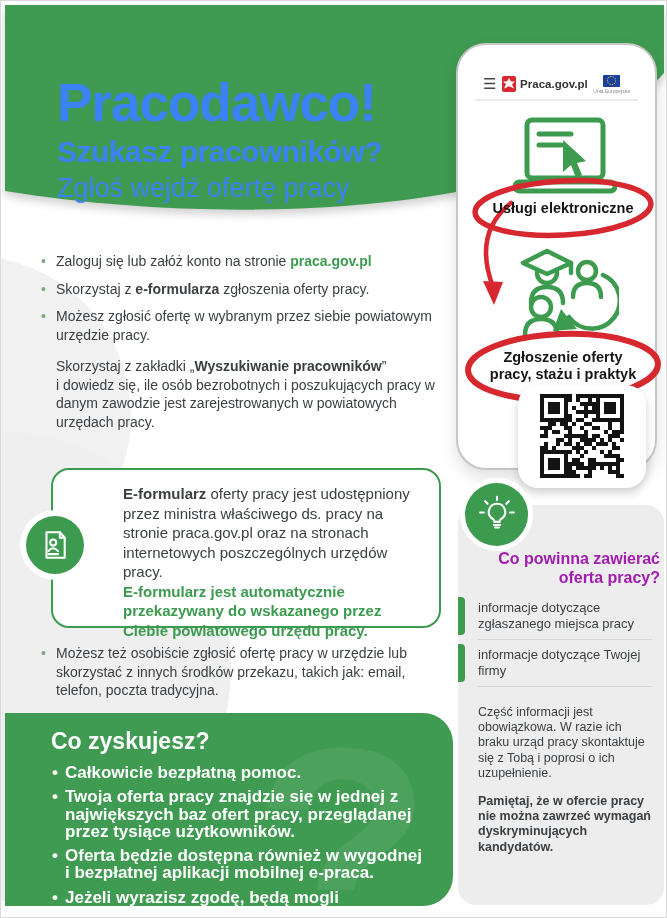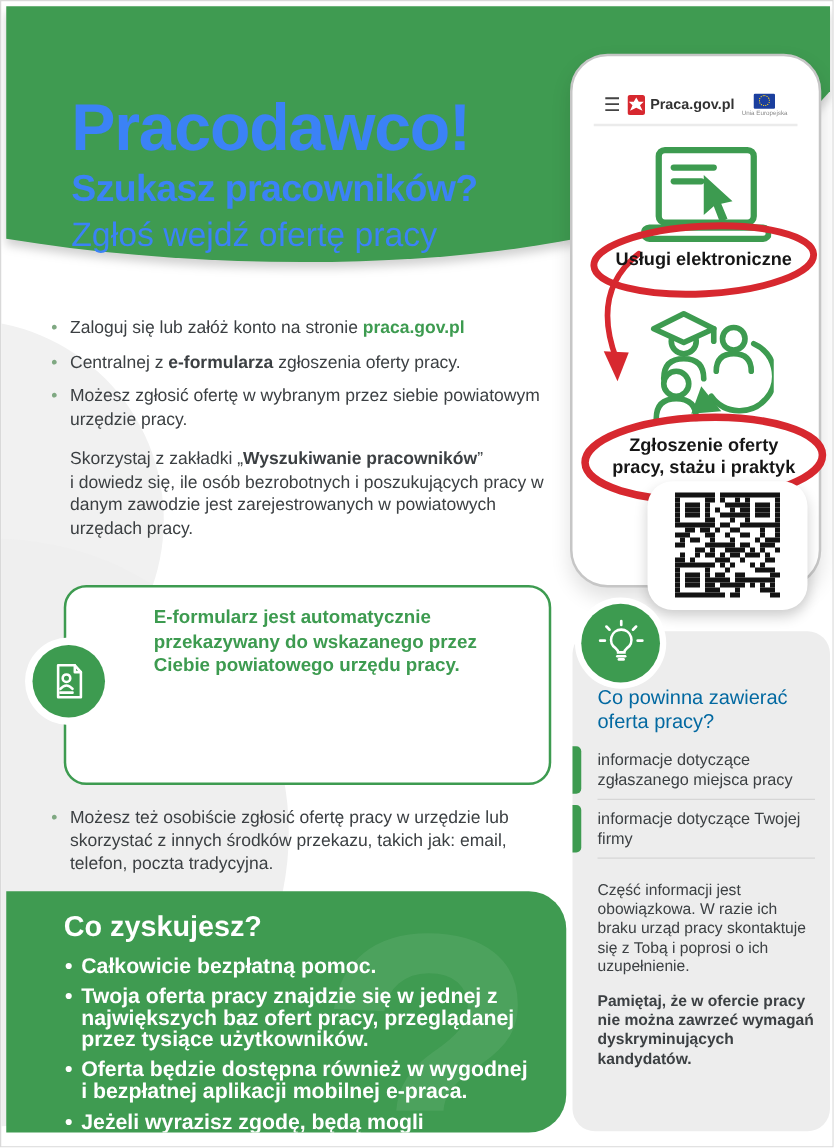--- a/index.html
+++ b/index.html
@@ -53,21 +53,21 @@
   .icon-layer{z-index:4;}
   .qr-box{left:517px;top:384px;width:128px;height:103px;background:#fff;border-radius:20px;z-index:5;
           box-shadow:0 5px 10px rgba(0,0,0,.18);}
   .qr-grid{position:absolute;left:22px;top:9px;width:84px;height:84px;}
   .qr-grid i{position:absolute;width:4px;height:4px;background:#131313;}
   .bulb-circle{left:464px;top:482px;width:63px;height:63px;border-radius:50%;background:#3d9b50;z-index:5;
                display:flex;align-items:center;justify-content:center;box-shadow:0 0 0 5px #fff;}
   
   .panel{left:457px;top:504px;width:206px;height:400px;z-index:3;background:#ededed;border-radius:18px;
          box-sizing:border-box;padding:44px 12px 0 20px;}
-  .panel h3{margin:0 0 6px;width:182px;font-size:16px;line-height:19px;color:#0369a1;font-weight:normal;}
+  .panel h3{margin:0 0 6px;width:182px;font-size:16px;line-height:19px;color:#a21caf;font-weight:bold;text-align:right;}
   .panel-item{position:relative;font-size:13px;line-height:15.5px;padding:7px 0 8px;}
   .panel-item.sep{border-bottom:1px solid #d6d6d6;}
   .panel-bar{position:absolute;left:-20px;top:4px;bottom:4px;width:7px;background:#3d9b50;border-radius:0 4px 4px 0;}
   .panel-note{font-size:12.5px;line-height:15.2px;margin-top:18px;}
   .panel-note.bold{font-weight:bold;margin-top:13px;}
   svg{display:block;}
 </style>
 </head>
 <body>
 
@@ -82,36 +82,37 @@
   <div class="abs hero-text">
     <h1>Pracodawco!</h1>
     <h2>Szukasz pracowników?</h2>
     <div class="h3">
       <div>Zgłoś wejdź ofertę pracy</div>
     </div>
   </div>
 
   <div class="abs steps">
     <div class="bullet-item"><span>Zaloguj się lub załóż konto na stronie </span><span class="link">praca.gov.pl</span></div>
-    <div class="bullet-item"><span>Centralnej z </span><b>e-formularza</b><span> zgłoszenia oferty pracy.</span></div>
+    <div class="bullet-item"><span>Skorzystaj z </span><b>e-formularza</b><span> zgłoszenia oferty pracy.</span></div>
     <div class="bullet-item"><span>Możesz zgłosić ofertę w wybranym przez siebie powiatowym urzędzie pracy.</span></div>
     <div class="note"><span>Skorzystaj z zakładki „</span><b>Wyszukiwanie pracowników</b><span class="prewrap">”
 i dowiedz się, ile osób bezrobotnych i poszukujących pracy w danym zawodzie jest zarejestrowanych w powiatowych urzędach pracy.</span></div>
   </div>
 
   <div class="abs ebox">
     <div class="ebox-icon">
       <svg width="34" height="34" viewBox="0 0 56 56" fill="none" stroke="#fff" stroke-width="3.4" stroke-linecap="round" stroke-linejoin="round">
         <path d="M14,7 h22 l8,9 v33 h-30 z"></path>
         <path d="M36,7 v9 h8"></path>
         <circle cx="25" cy="24" r="5"></circle>
         <path d="M17,38 q8,-9 16,0"></path>
         <path d="M17,43 h16"></path>
       </svg>
     </div>
+    <div><b>E-formularz</b><span> oferty pracy jest udostępniony przez ministra właściwego ds. pracy na stronie praca.gov.pl oraz na stronach internetowych poszczególnych urzędów pracy.</span></div>
     <div class="green-strong">E-formularz jest automatycznie przekazywany do wskazanego przez Ciebie powiatowego urzędu pracy.</div>
   </div>
 
   <div class="abs extra">
     <div class="bullet-item"><span>Możesz też osobiście zgłosić ofertę pracy w urzędzie lub skorzystać z innych środków przekazu, takich jak: email, telefon, poczta tradycyjna.</span></div>
   </div>
 
   <div class="abs benefits">
     <div class="watermark">?</div>
     <div class="benefits-inner">

